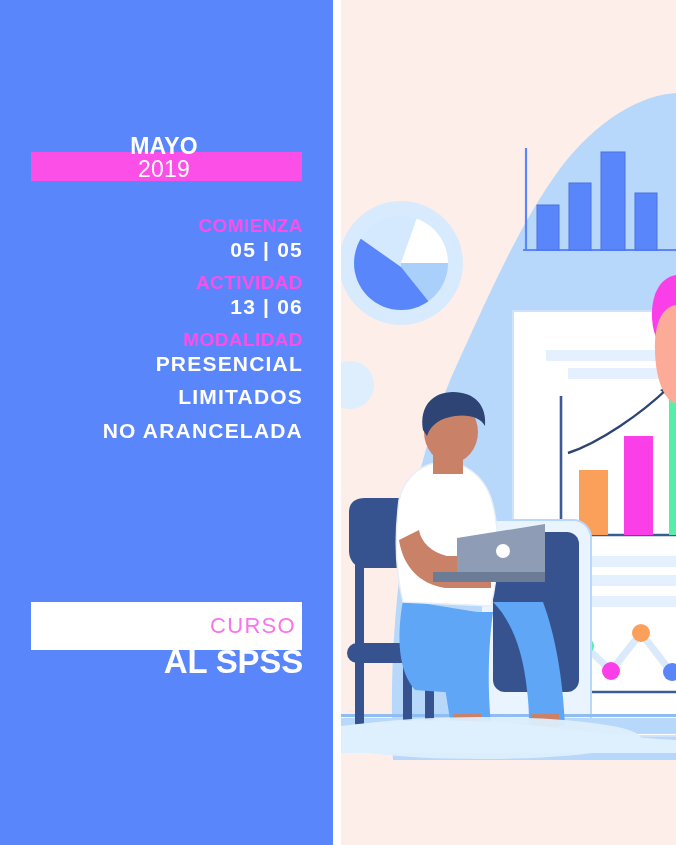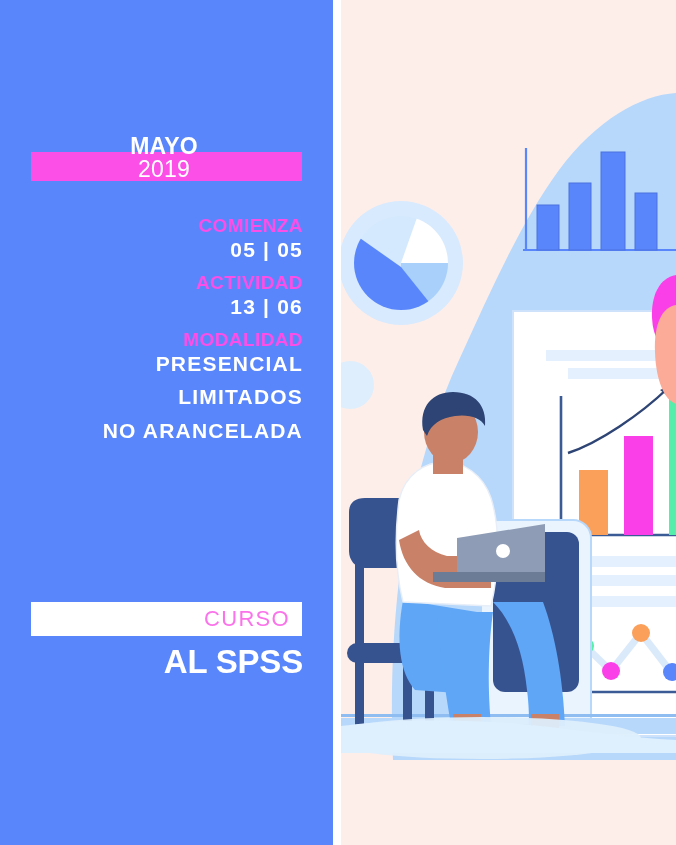--- a/index.html
+++ b/index.html
@@ -20,22 +20,22 @@
   #date-bar .m{color:#ffffff;font-size:23px;font-weight:bold;letter-spacing:.2px;line-height:1;}
   #date-bar .y{color:#ffffff;font-size:23px;font-weight:300;letter-spacing:.2px;line-height:1;}
 
   
   #details{position:absolute;left:0;top:214px;width:303px;text-align:right;}
   .d-row{margin-bottom:8px;}
   .d-label{color:#fb4fe8;font-size:19px;font-weight:bold;letter-spacing:.4px;line-height:1.22;}
   .d-value{color:#ffffff;font-size:21px;font-weight:700;letter-spacing:1.2px;line-height:1.22;}
 
   
-  #curso-bar{position:absolute;left:31px;top:602px;width:271px;height:34px;background:#ffffff;
-             display:flex;align-items:center;justify-content:flex-end;box-sizing:border-box;padding-right:12px;}
+  #curso-bar{position:absolute;left:31px;top:602px;width:271px;height:48px;background:#ffffff;
+             display:flex;align-items:center;justify-content:flex-end;box-sizing:border-box;padding-right:6px;}
   #curso-bar .c{color:#fb73ea;font-size:22px;font-weight:300;letter-spacing:1.3px;line-height:1;}
 
   
   #title{position:absolute;left:0;top:644px;width:303px;text-align:right;color:#ffffff;
          font-size:33px;font-weight:bold;line-height:1.08;letter-spacing:-0.2px;}
   #title .l2{display:block;}
 </style>
 </head>
 <body>
 

